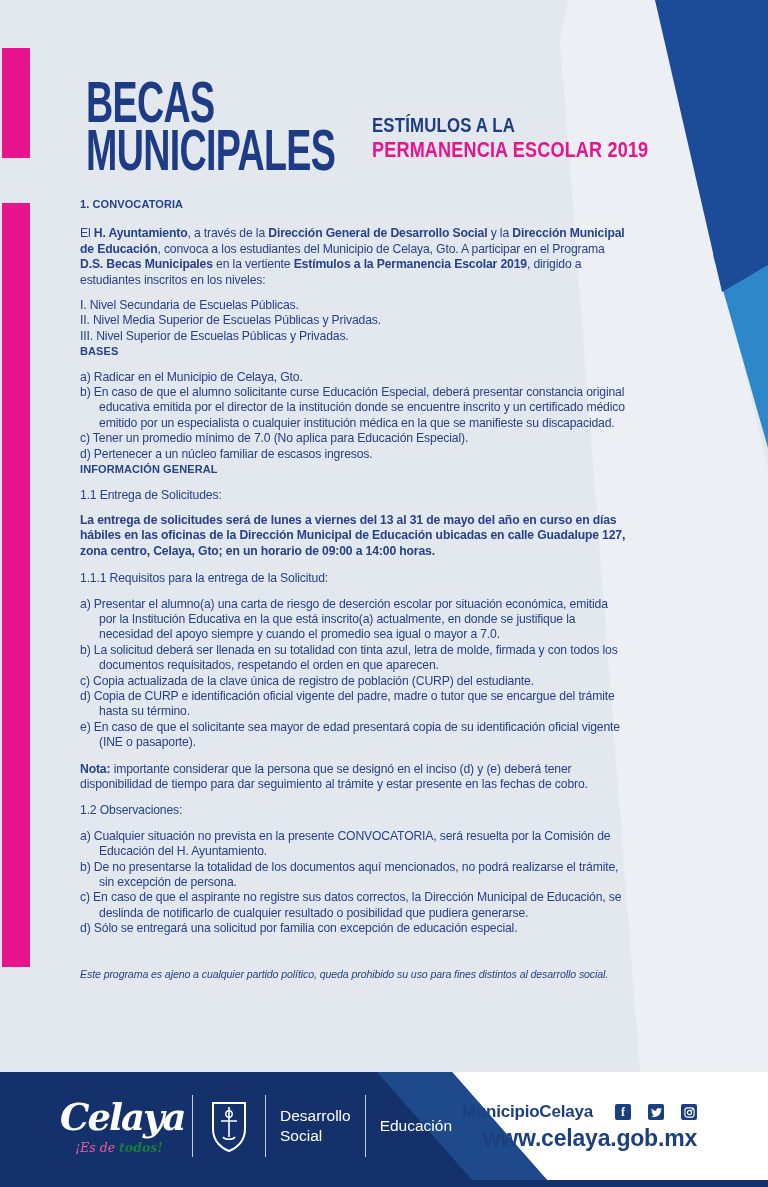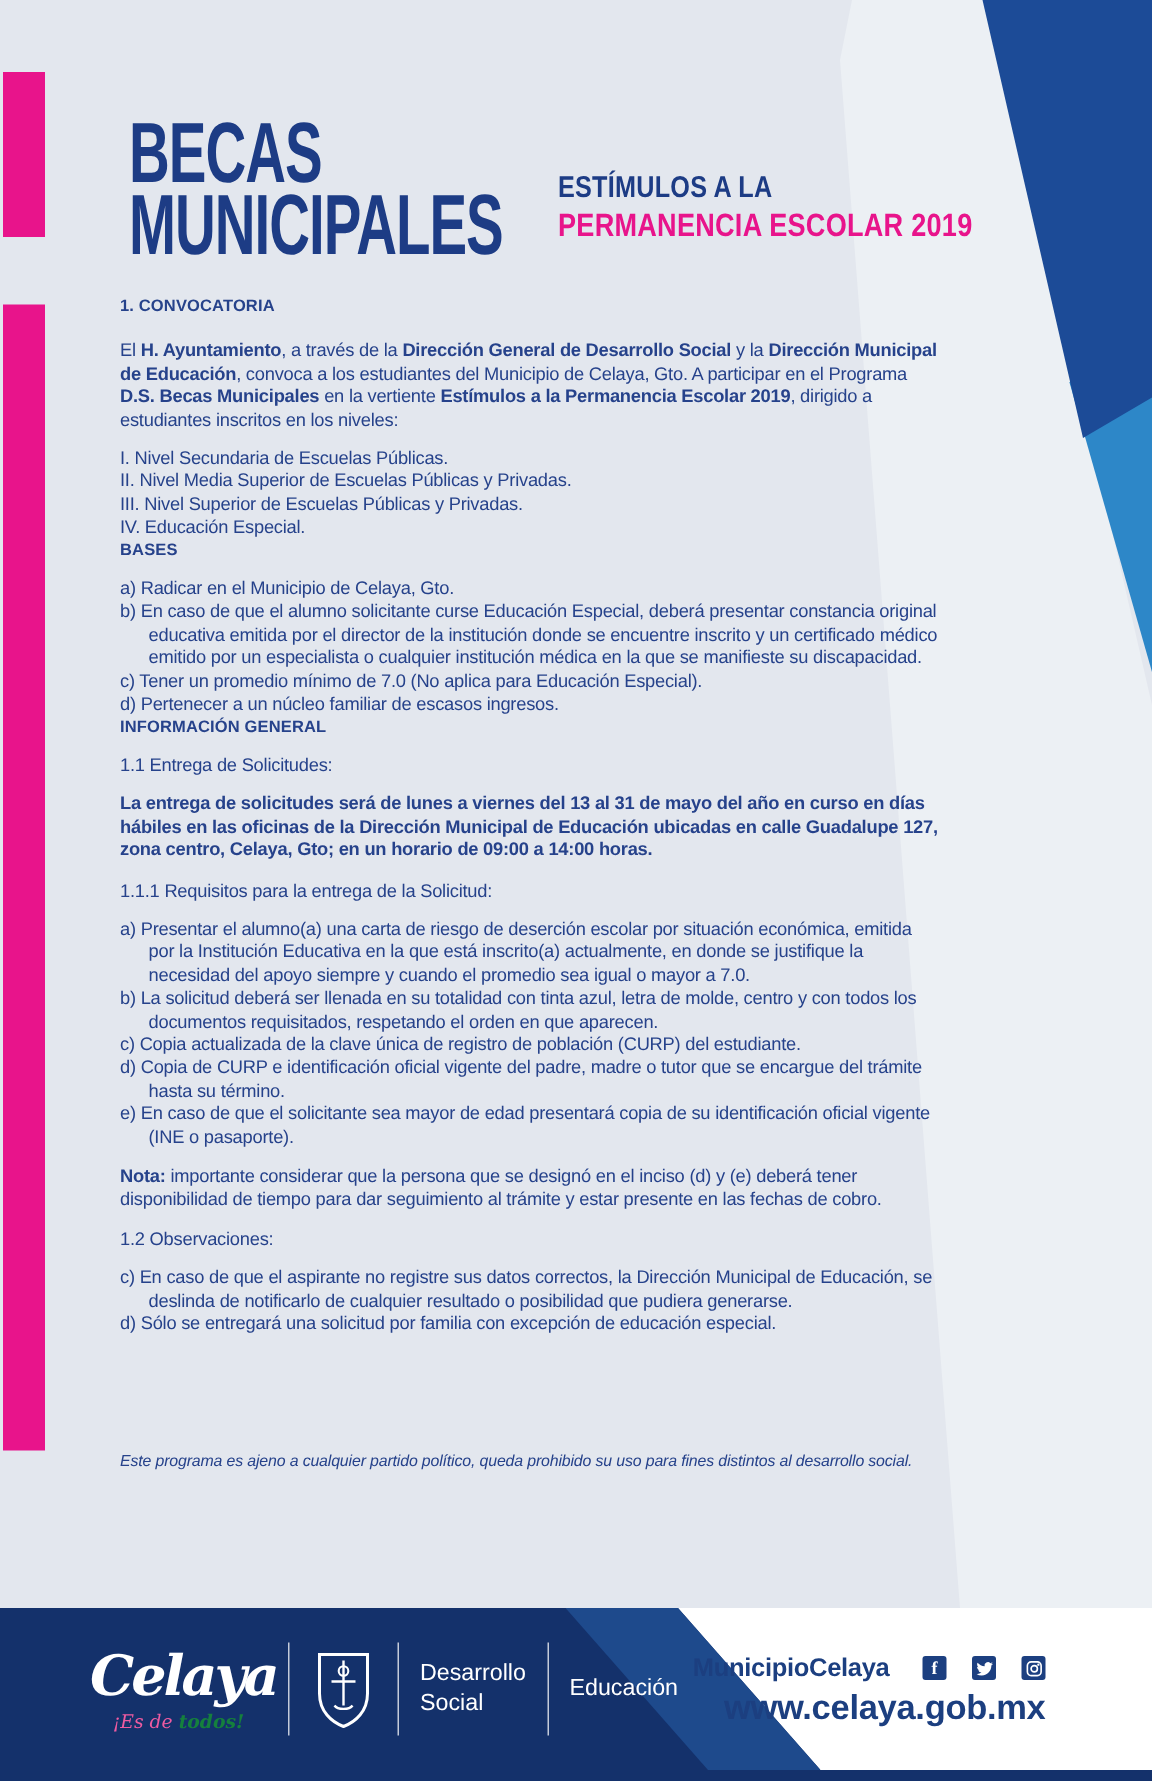--- a/index.html
+++ b/index.html
@@ -73,48 +73,49 @@
     </div>
   </header>
 
   <main class="content">
     <h2 class="sec">1. CONVOCATORIA</h2>
     <p class="g14"><span>El </span><span class="b">H. Ayuntamiento</span><span>, a través de la </span><span class="b">Dirección General de Desarrollo Social</span><span> y la </span><span class="b">Dirección Municipal de Educación</span><span>, convoca a los estudiantes del Municipio de Celaya, Gto. A participar en el Programa </span><span class="b">D.S. Becas Municipales</span><span> en la vertiente </span><span class="b">Estímulos a la Permanencia Escolar 2019</span><span>, dirigido a estudiantes inscritos en los niveles:</span></p>
     <div class="g10">
         <div class="li">I. Nivel Secundaria de Escuelas Públicas.</div>
         <div class="li">II. Nivel Media Superior de Escuelas Públicas y Privadas.</div>
         <div class="li">III. Nivel Superior de Escuelas Públicas y Privadas.</div>
-        <div class="li">IV. Educación Especial.</div>
       </div>
 
     <h2 class="sec g10">BASES</h2>
     <div class="g10 hang">
         <div class="li">a) Radicar en el Municipio de Celaya, Gto.</div>
         <div class="li">b) En caso de que el alumno solicitante curse Educación Especial, deberá presentar constancia original educativa emitida por el director de la institución donde se encuentre inscrito y un certificado médico emitido por un especialista o cualquier institución médica en la que se manifieste su discapacidad.</div>
         <div class="li">c) Tener un promedio mínimo de 7.0 (No aplica para Educación Especial).</div>
         <div class="li">d) Pertenecer a un núcleo familiar de escasos ingresos.</div>
       </div>
 
     <h2 class="sec g10">INFORMACIÓN GENERAL</h2>
     <p class="g10">1.1 Entrega de Solicitudes:</p>
     <p class="g10 bold-par">La entrega de solicitudes será de lunes a viernes del 13 al 31 de mayo del año en curso en días hábiles en las oficinas de la Dirección Municipal de Educación ubicadas en calle Guadalupe 127, zona centro, Celaya, Gto; en un horario de 09:00 a 14:00 horas.</p>
 
     <p class="g12">1.1.1 Requisitos para la entrega de la Solicitud:</p>
     <div class="g10 hang">
         <div class="li">a) Presentar el alumno(a) una carta de riesgo de deserción escolar por situación económica, emitida por la Institución Educativa en la que está inscrito(a) actualmente, en donde se justifique la necesidad del apoyo siempre y cuando el promedio sea igual o mayor a 7.0.</div>
-        <div class="li">b) La solicitud deberá ser llenada en su totalidad con tinta azul, letra de molde, centro y con todos los documentos requisitados, respetando el orden en que aparecen.</div>
+        <div class="li">b) La solicitud deberá ser llenada en su totalidad con tinta azul, letra de molde, firmada y con todos los documentos requisitados, respetando el orden en que aparecen.</div>
         <div class="li">c) Copia actualizada de la clave única de registro de población (CURP) del estudiante.</div>
         <div class="li">d) Copia de CURP e identificación oficial vigente del padre, madre o tutor  que se encargue del trámite hasta su término.</div>
         <div class="li">e) En caso de que el solicitante sea mayor de edad  presentará copia de su identificación oficial vigente (INE o pasaporte).</div>
       </div>
 
     <p class="g11"><span class="b">Nota:</span><span> importante considerar que  la persona que se designó en el inciso (d) y (e) deberá tener disponibilidad de tiempo para dar seguimiento al trámite y estar presente en las fechas de cobro.</span></p>
 
     <p class="g11">1.2 Observaciones:</p>
     <div class="g10 hang">
+        <div class="li">a) Cualquier situación no prevista en la presente CONVOCATORIA, será resuelta por la Comisión de Educación del H. Ayuntamiento.</div>
+        <div class="li">b) De no presentarse la totalidad de los documentos aquí mencionados, no podrá realizarse el trámite, sin excepción de persona.</div>
         <div class="li">c) En caso de que el aspirante no registre sus datos correctos, la Dirección Municipal de Educación, se deslinda de notificarlo de cualquier resultado o posibilidad que pudiera generarse.</div>
         <div class="li">d) Sólo se entregará una solicitud por familia con excepción de educación especial.</div>
       </div>
   </main>
 
   <p class="disclaimer">Este programa es ajeno a cualquier partido político, queda prohibido su uso para fines distintos al desarrollo social.</p>
 
   <footer class="footer">
     <div class="f-navy"></div>
     <div class="f-band"></div>

